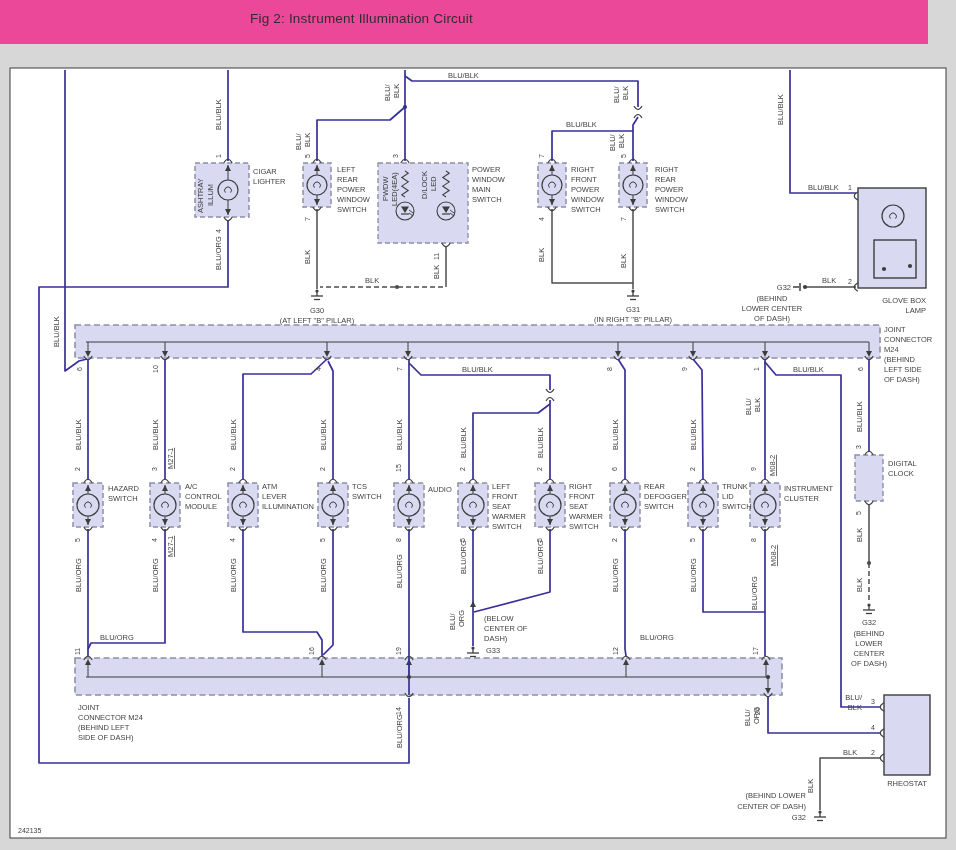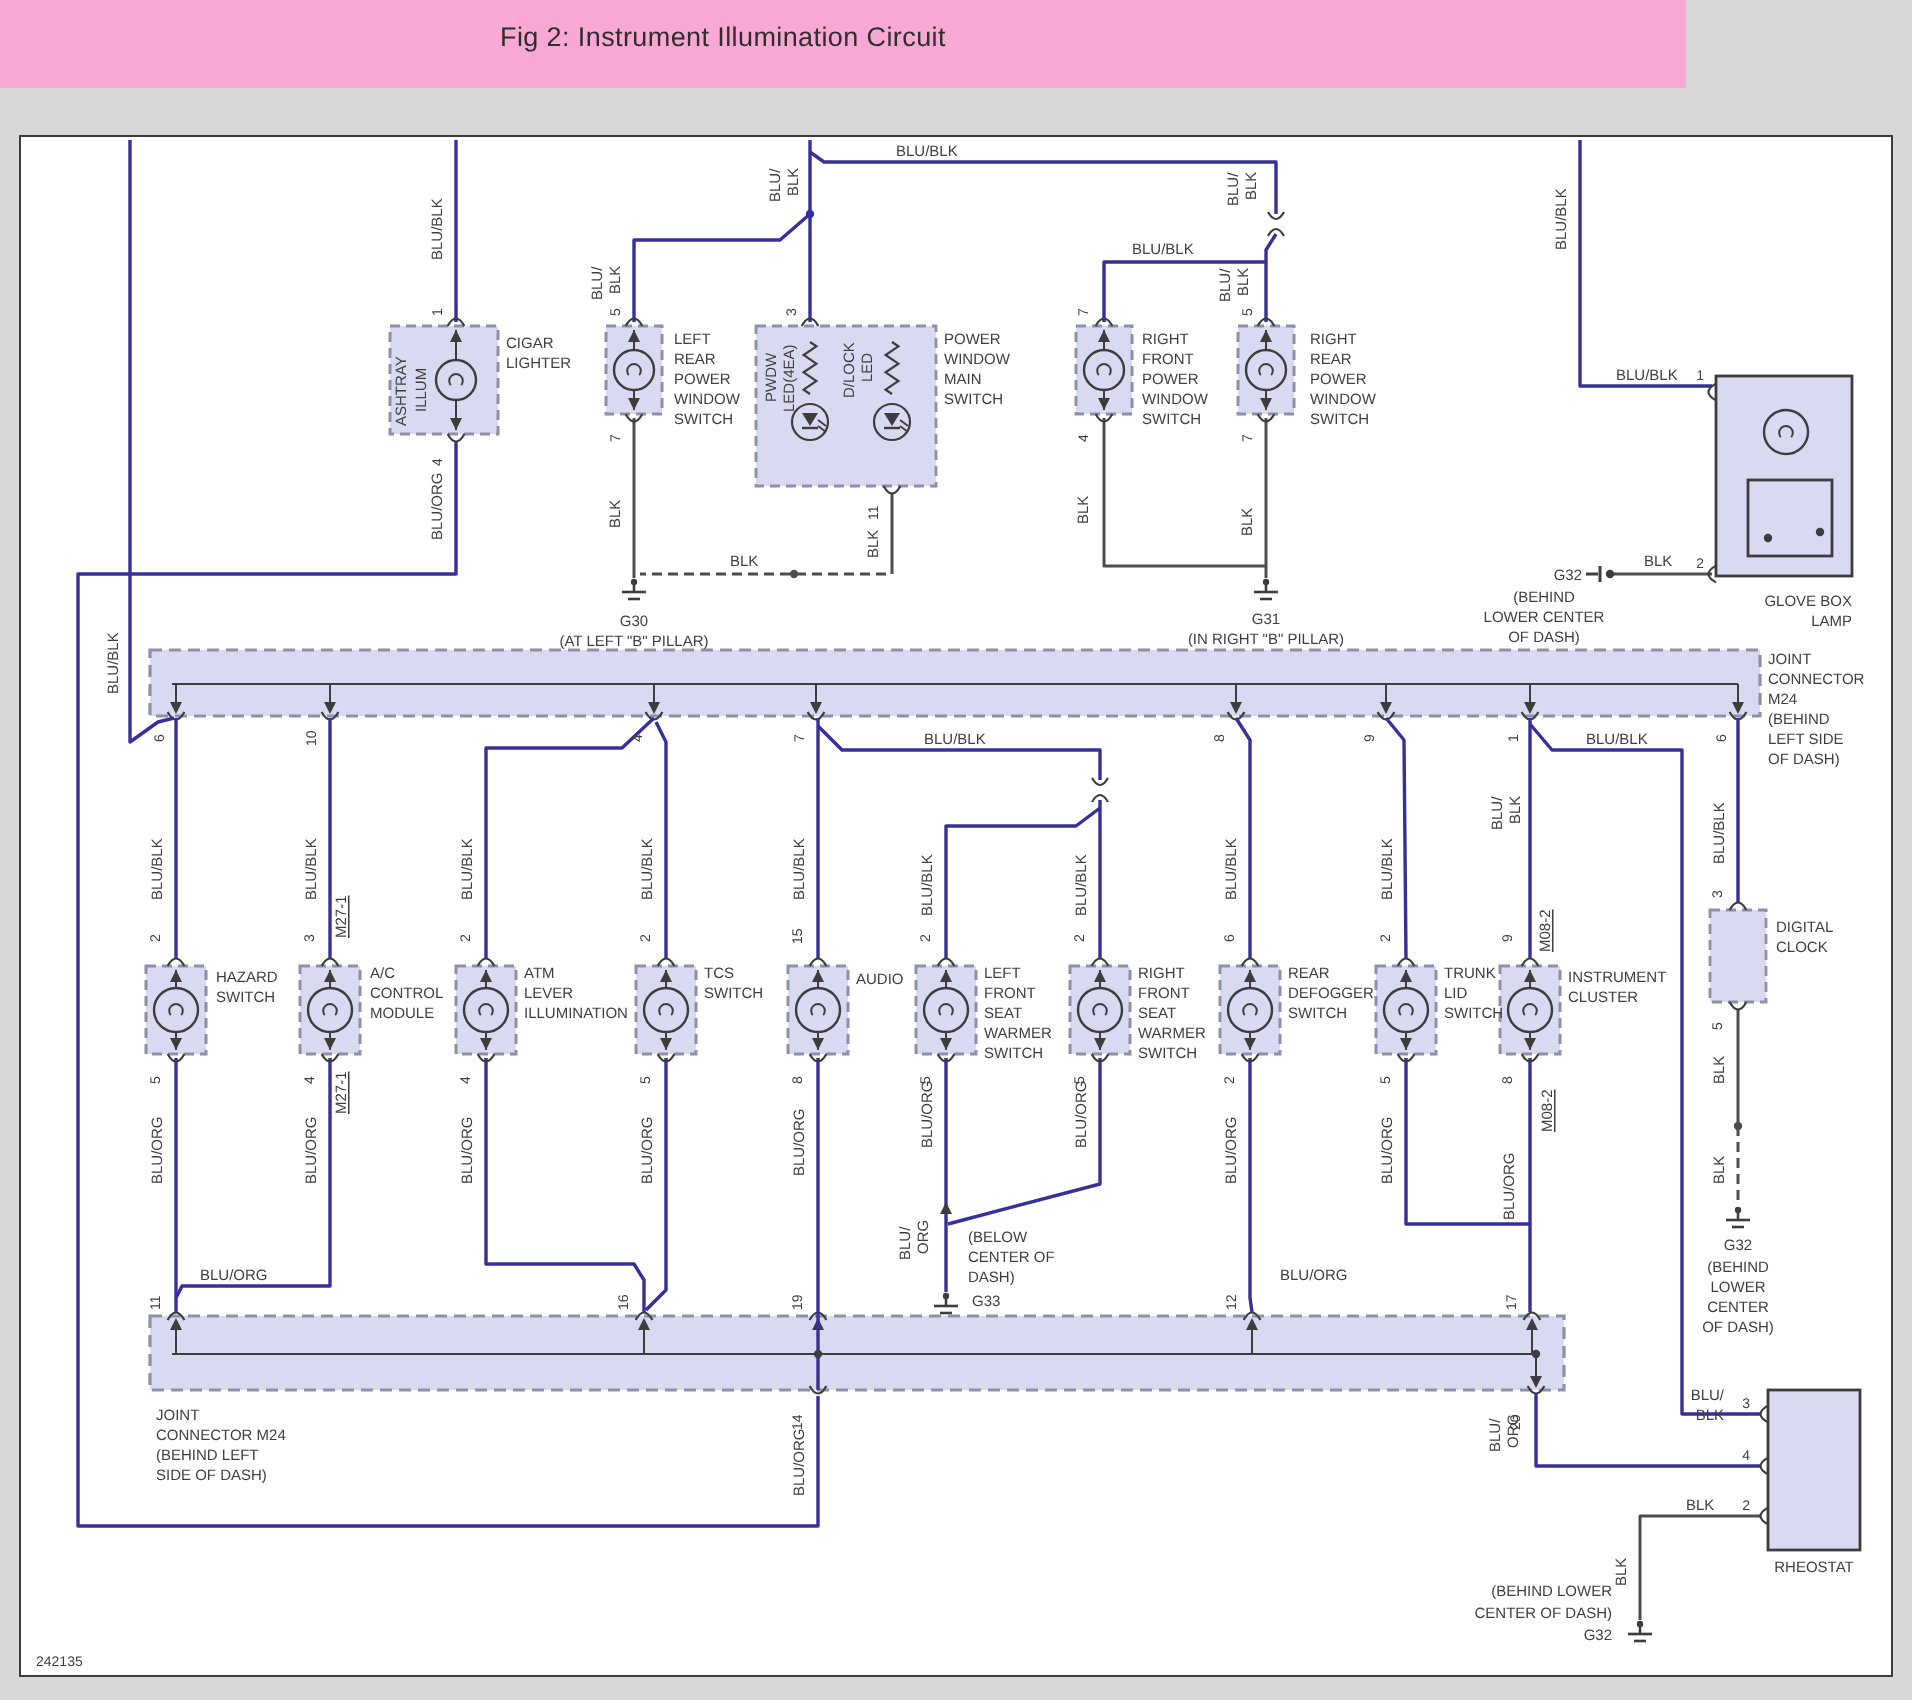--- a/index.html
+++ b/index.html
@@ -1,17 +1,17 @@
 <!DOCTYPE html>
 <html><head>
 <meta charset="utf-8">
 <style>
   html,body{margin:0;padding:0;}
   body{width:956px;height:850px;background:#d7d7d7;font-family:"Liberation Sans",sans-serif;position:relative;overflow:hidden;}
-  #titlebar{position:absolute;left:0;top:0;width:843px;height:44px;background:#f9a8d4;}
+  #titlebar{position:absolute;left:0;top:0;width:928px;height:44px;background:#ec4899;}
   #title{position:absolute;left:250px;top:11px;font-size:13.5px;color:#2e2e2e;letter-spacing:.2px;}
   #canvas{position:absolute;left:0;top:0;}
   svg text{fill:#3f3f3f;}
 </style>
 </head>
 <body>
 
 <div id="titlebar">
   <div id="title">Fig 2: Instrument Illumination Circuit</div>
 </div>

